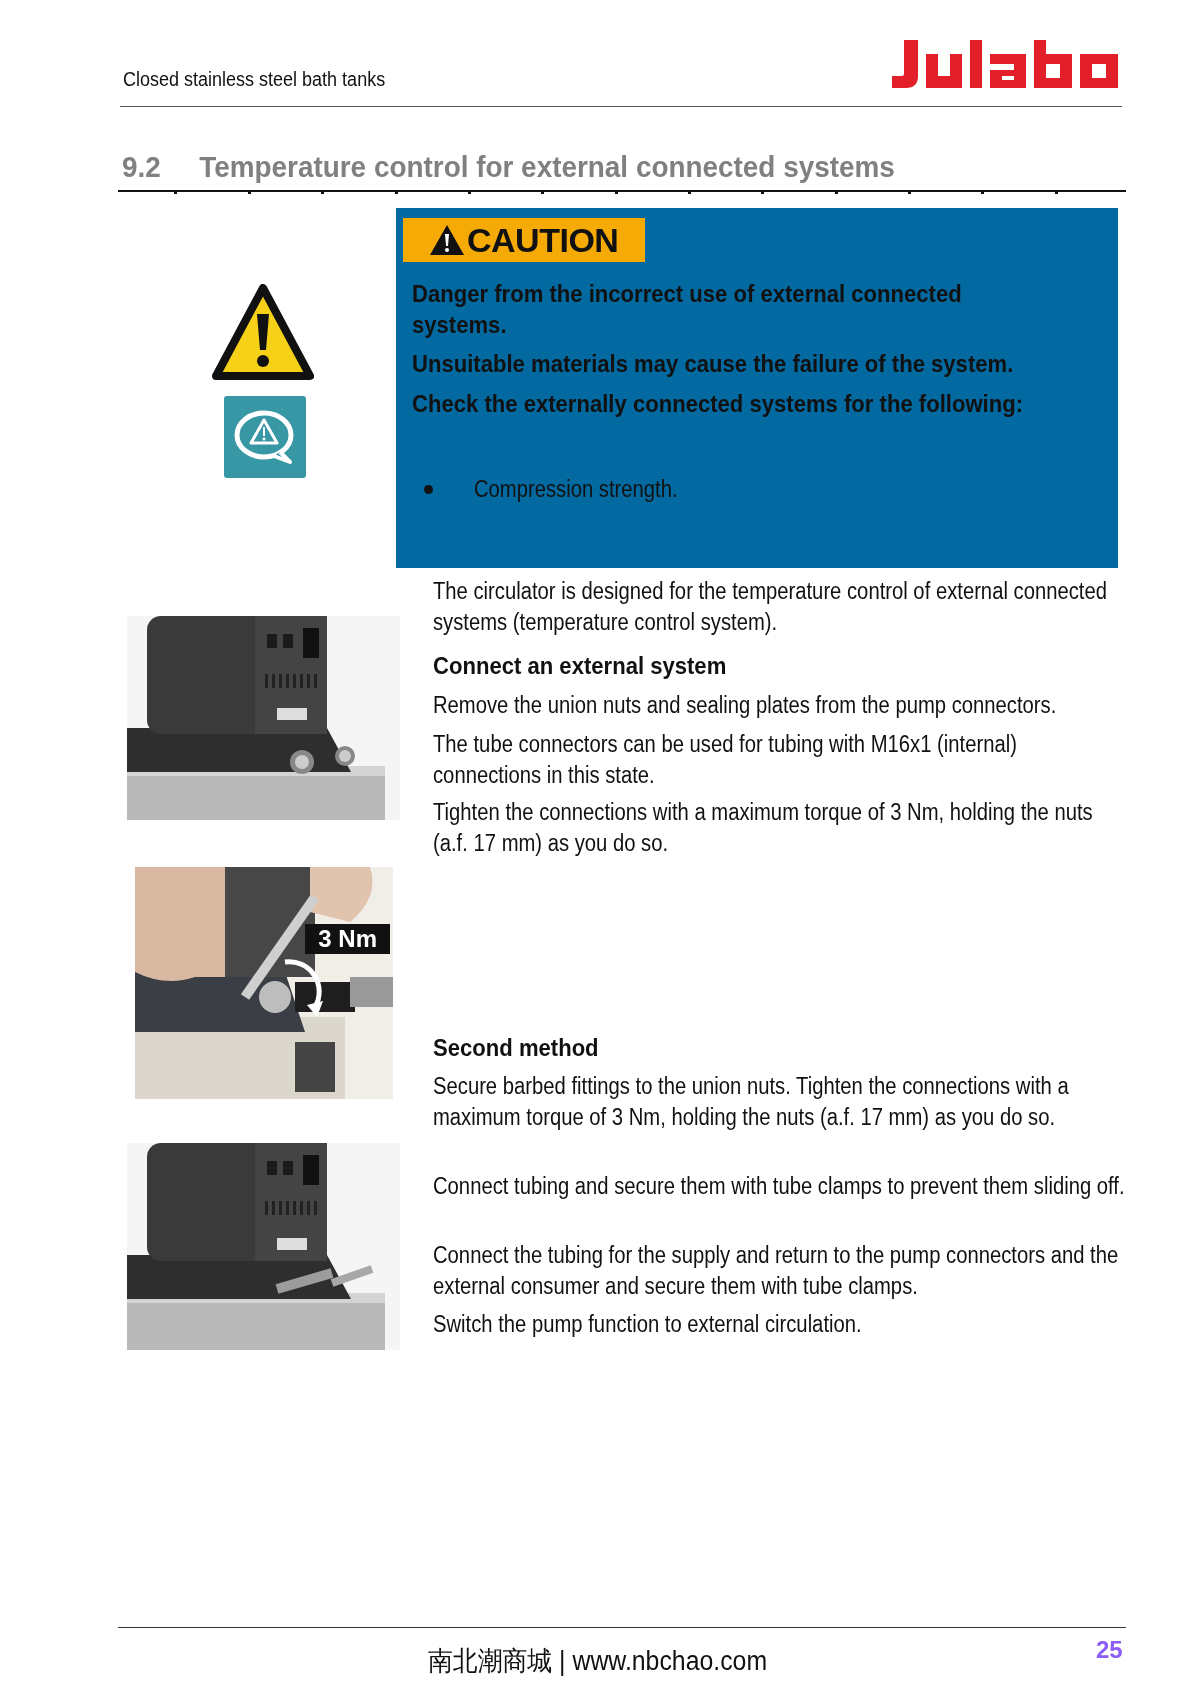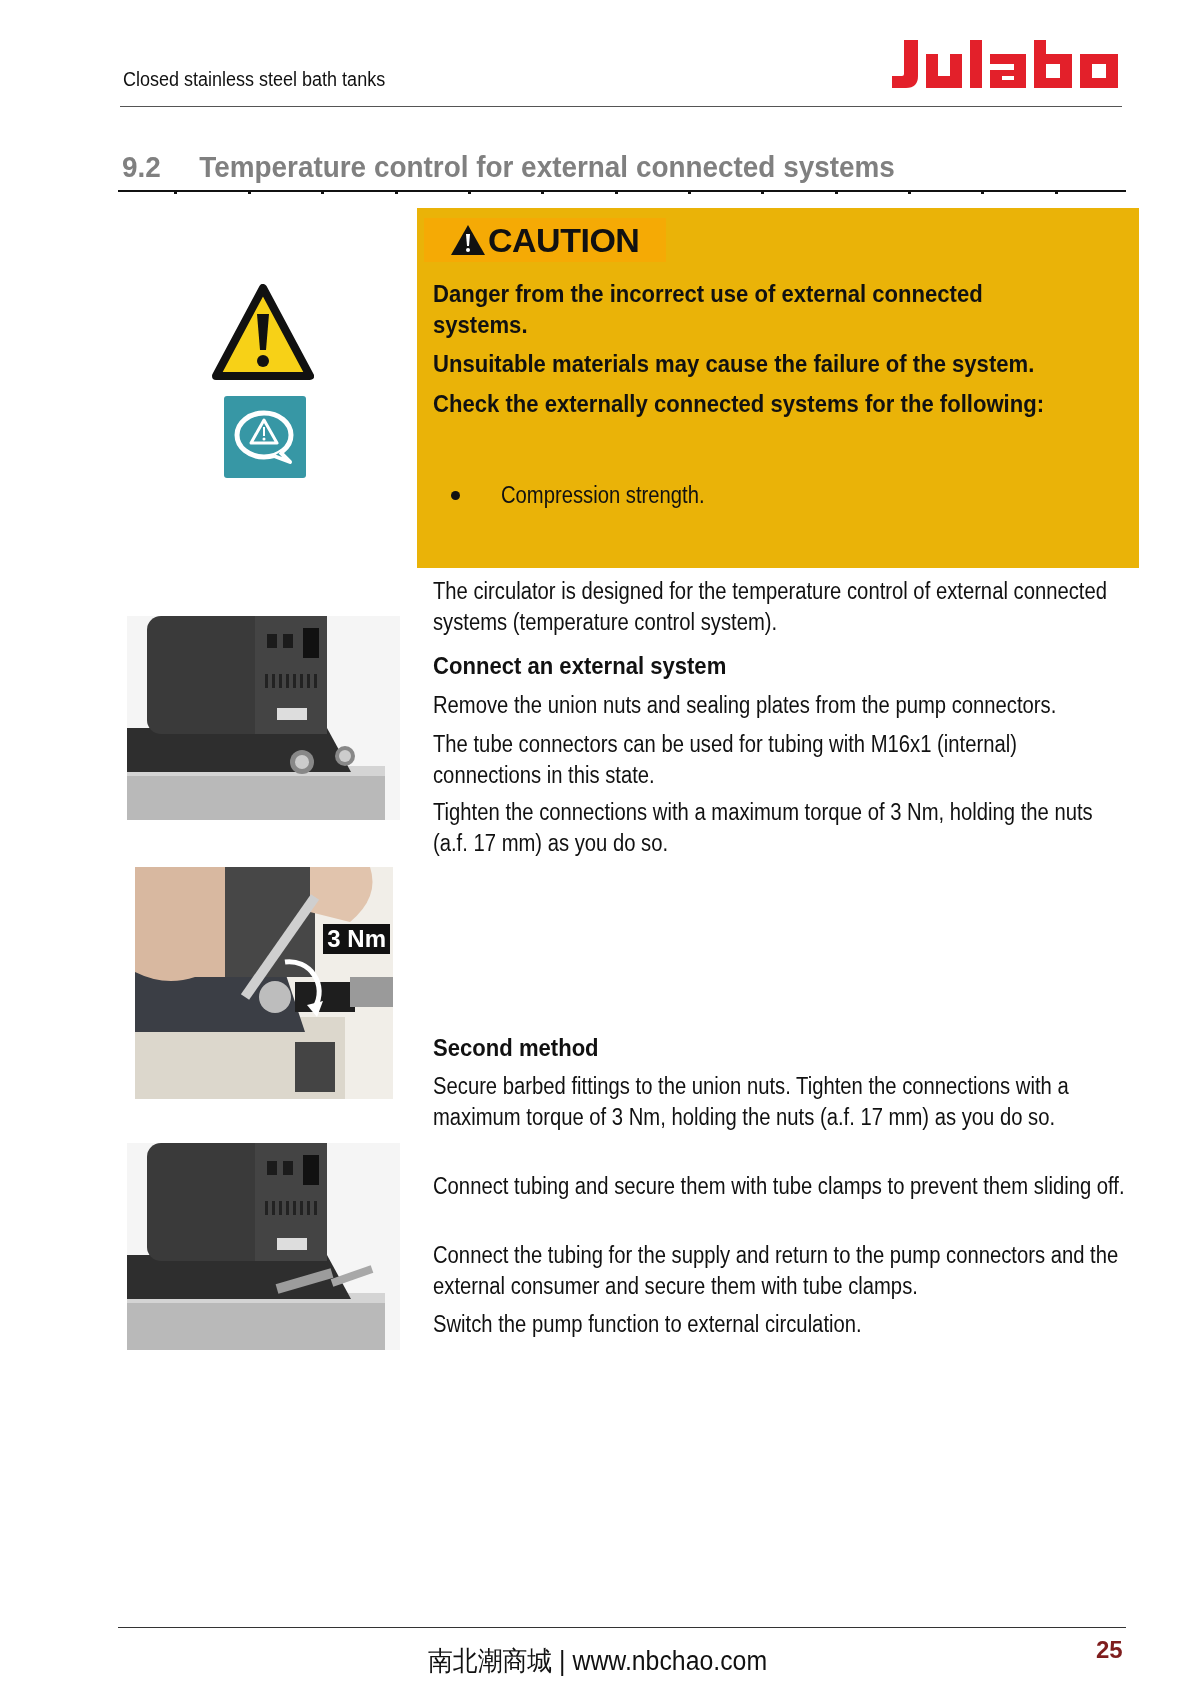--- a/index.html
+++ b/index.html
@@ -18,45 +18,45 @@
   .section-heading { left: 122px; top: 150px; font-size: 30px; font-weight: bold; color: #808080; white-space: nowrap; transform: scaleX(0.93); transform-origin: left; }
   .section-num { display: inline-block; width: 83px; }
   .section-rule { left: 118px; top: 190px; width: 1008px; height: 2px; background: #111; }
   .tick { position: absolute; top: 0; width: 3px; height: 4px; background: #111; }
 
   
   .warn-icon { left: 212px; top: 284px; width: 102px; height: 98px; }
   .info-icon { left: 224px; top: 396px; width: 82px; height: 82px; border-radius: 3px; background: #3797a5; }
 
   
-  .caution-box { left: 417px; top: 208px; width: 722px; height: 360px; background: #eab308; }
+  .caution-box { left: 396px; top: 208px; width: 722px; height: 360px; background: #0369a1; }
   .caution-label { position: absolute; left: 7px; top: 10px; width: 242px; height: 44px; background: #f5aa05; display: flex; align-items: center; }
   .caution-label svg { margin-left: 26px; margin-right: 2px; }
   .caution-text { font-size: 34px; font-weight: bold; color: #111; letter-spacing: -0.5px; }
   .caution-p { position: absolute; left: 16px; width: 700px; font-size: 24px; font-weight: bold; line-height: 31px; color: #111; transform: scaleX(0.92); transform-origin: left; }
-  .bullet-list { position: absolute; left: 16px; top: 255px; width: 700px; margin: 16px; padding: 0; list-style: none; }
+  .bullet-list { position: absolute; left: 16px; top: 255px; width: 700px; margin: 10px; padding: 0; list-style: none; }
   .bullet-list li { position: relative; font-size: 23px; line-height: 32px; padding-left: 52px; white-space: nowrap; }
   .bullet-list li .dot { position: absolute; left: 2px; top: 12px; width: 9px; height: 9px; border-radius: 50%; background: #111; }
   .bullet-list li .txt { display: inline-block; transform: scaleX(0.88); transform-origin: left; }
 
   
   .body-p { left: 433px; width: 700px; font-size: 23px; line-height: 31px; color: #111; transform: scaleX(0.88); transform-origin: left; width: 790px; }
   .body-h { left: 433px; font-size: 24px; font-weight: bold; color: #111; transform: scaleX(0.92); transform-origin: left; }
 
   
   .photo { overflow: hidden; background: #f4f4f4; }
   .photo1 { left: 127px; top: 616px; width: 273px; height: 204px; }
   .photo2 { left: 135px; top: 867px; width: 258px; height: 232px; background: #efece6; }
   .photo3 { left: 127px; top: 1143px; width: 273px; height: 207px; }
-  .nm-label { position: absolute; right: 3px; top: 57px; background: #111; color: #fff; font-weight: bold; font-size: 24px; padding: 0 4px; line-height: 30px; }
+  .nm-label { position: absolute; right: 3px; top: 57px; background: #111; color: #fff; font-weight: bold; font-size: 24px; padding: 0 13px; line-height: 30px; }
 
   
   .footer-rule { left: 118px; top: 1627px; width: 1008px; height: 1px; background: #333; }
   .footer-text { left: 428px; top: 1643px; font-size: 27px; color: #111; transform: scaleX(0.92); transform-origin: left; white-space: nowrap; }
-  .page-num { left: 1096px; top: 1636px; font-size: 24px; font-weight: bold; color: #7f1d1d; }
+  .page-num { left: 1096px; top: 1636px; font-size: 24px; font-weight: bold; color: #8b5cf6; }
 </style>
 </head>
 <body>
 
 <div class="abs running-title">Closed stainless steel bath tanks</div>
 <div class="abs logo">
   <svg width="230" height="58" viewBox="0 0 230 58">
     <g fill="#e3202a">
 
       <path d="M14 4h14v36q0 12-12 12H2V40h10q2 0 2-2z"></path>

